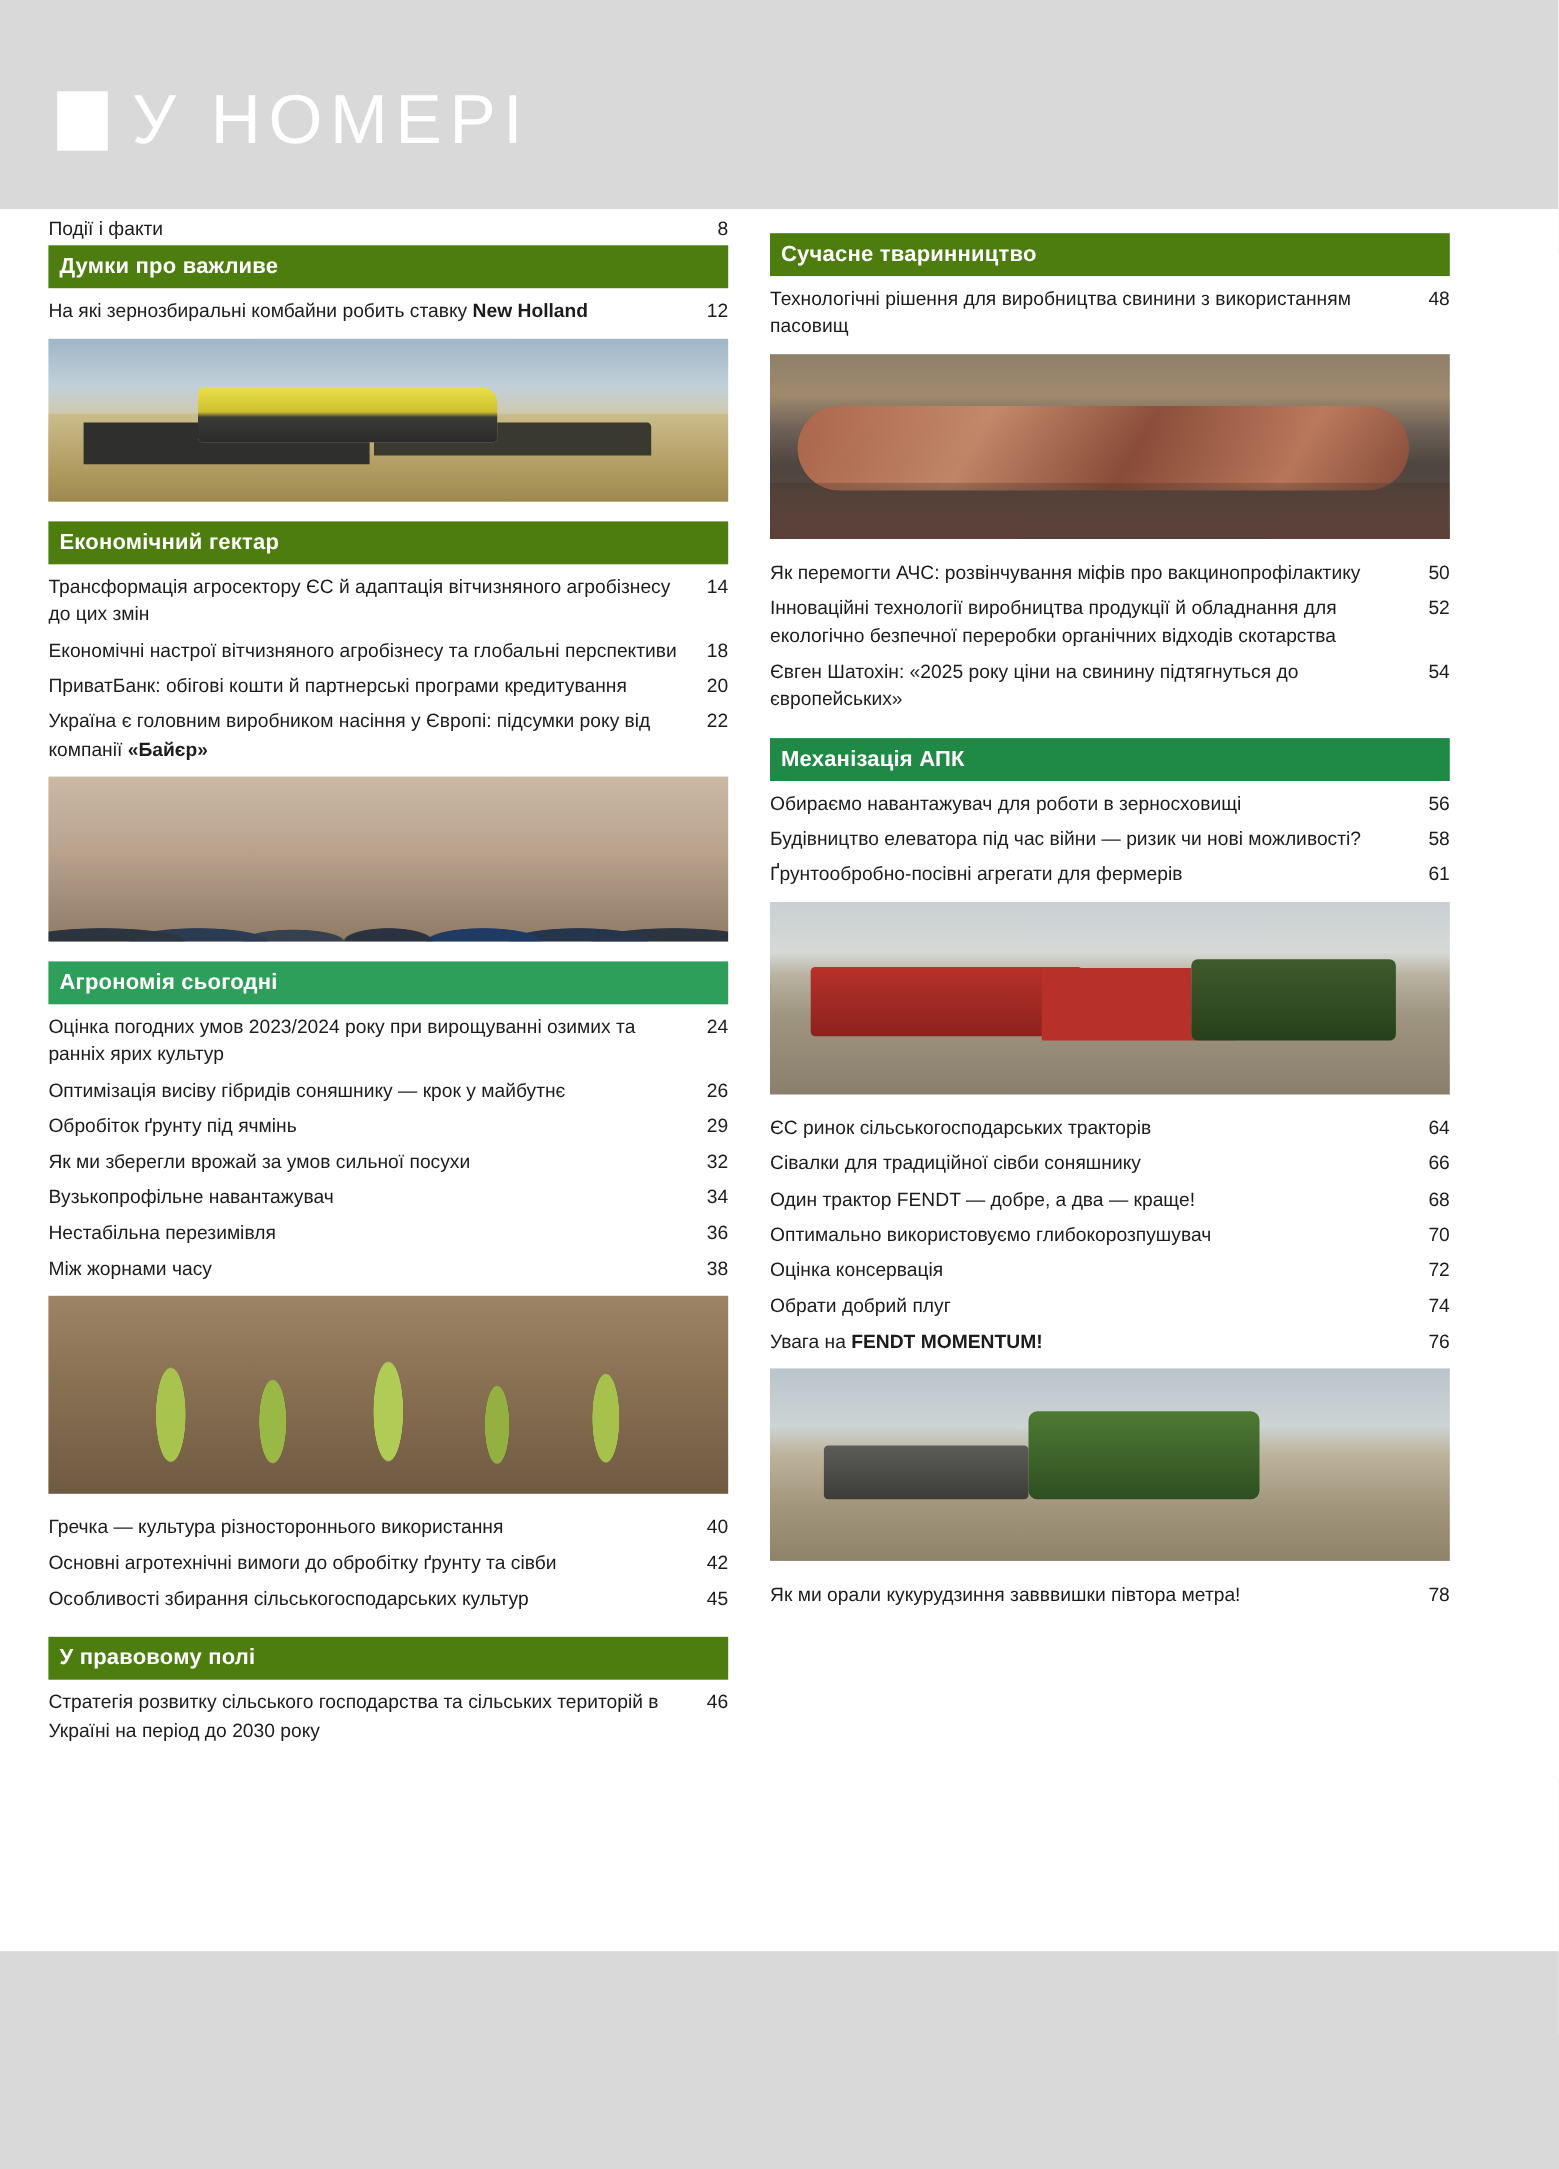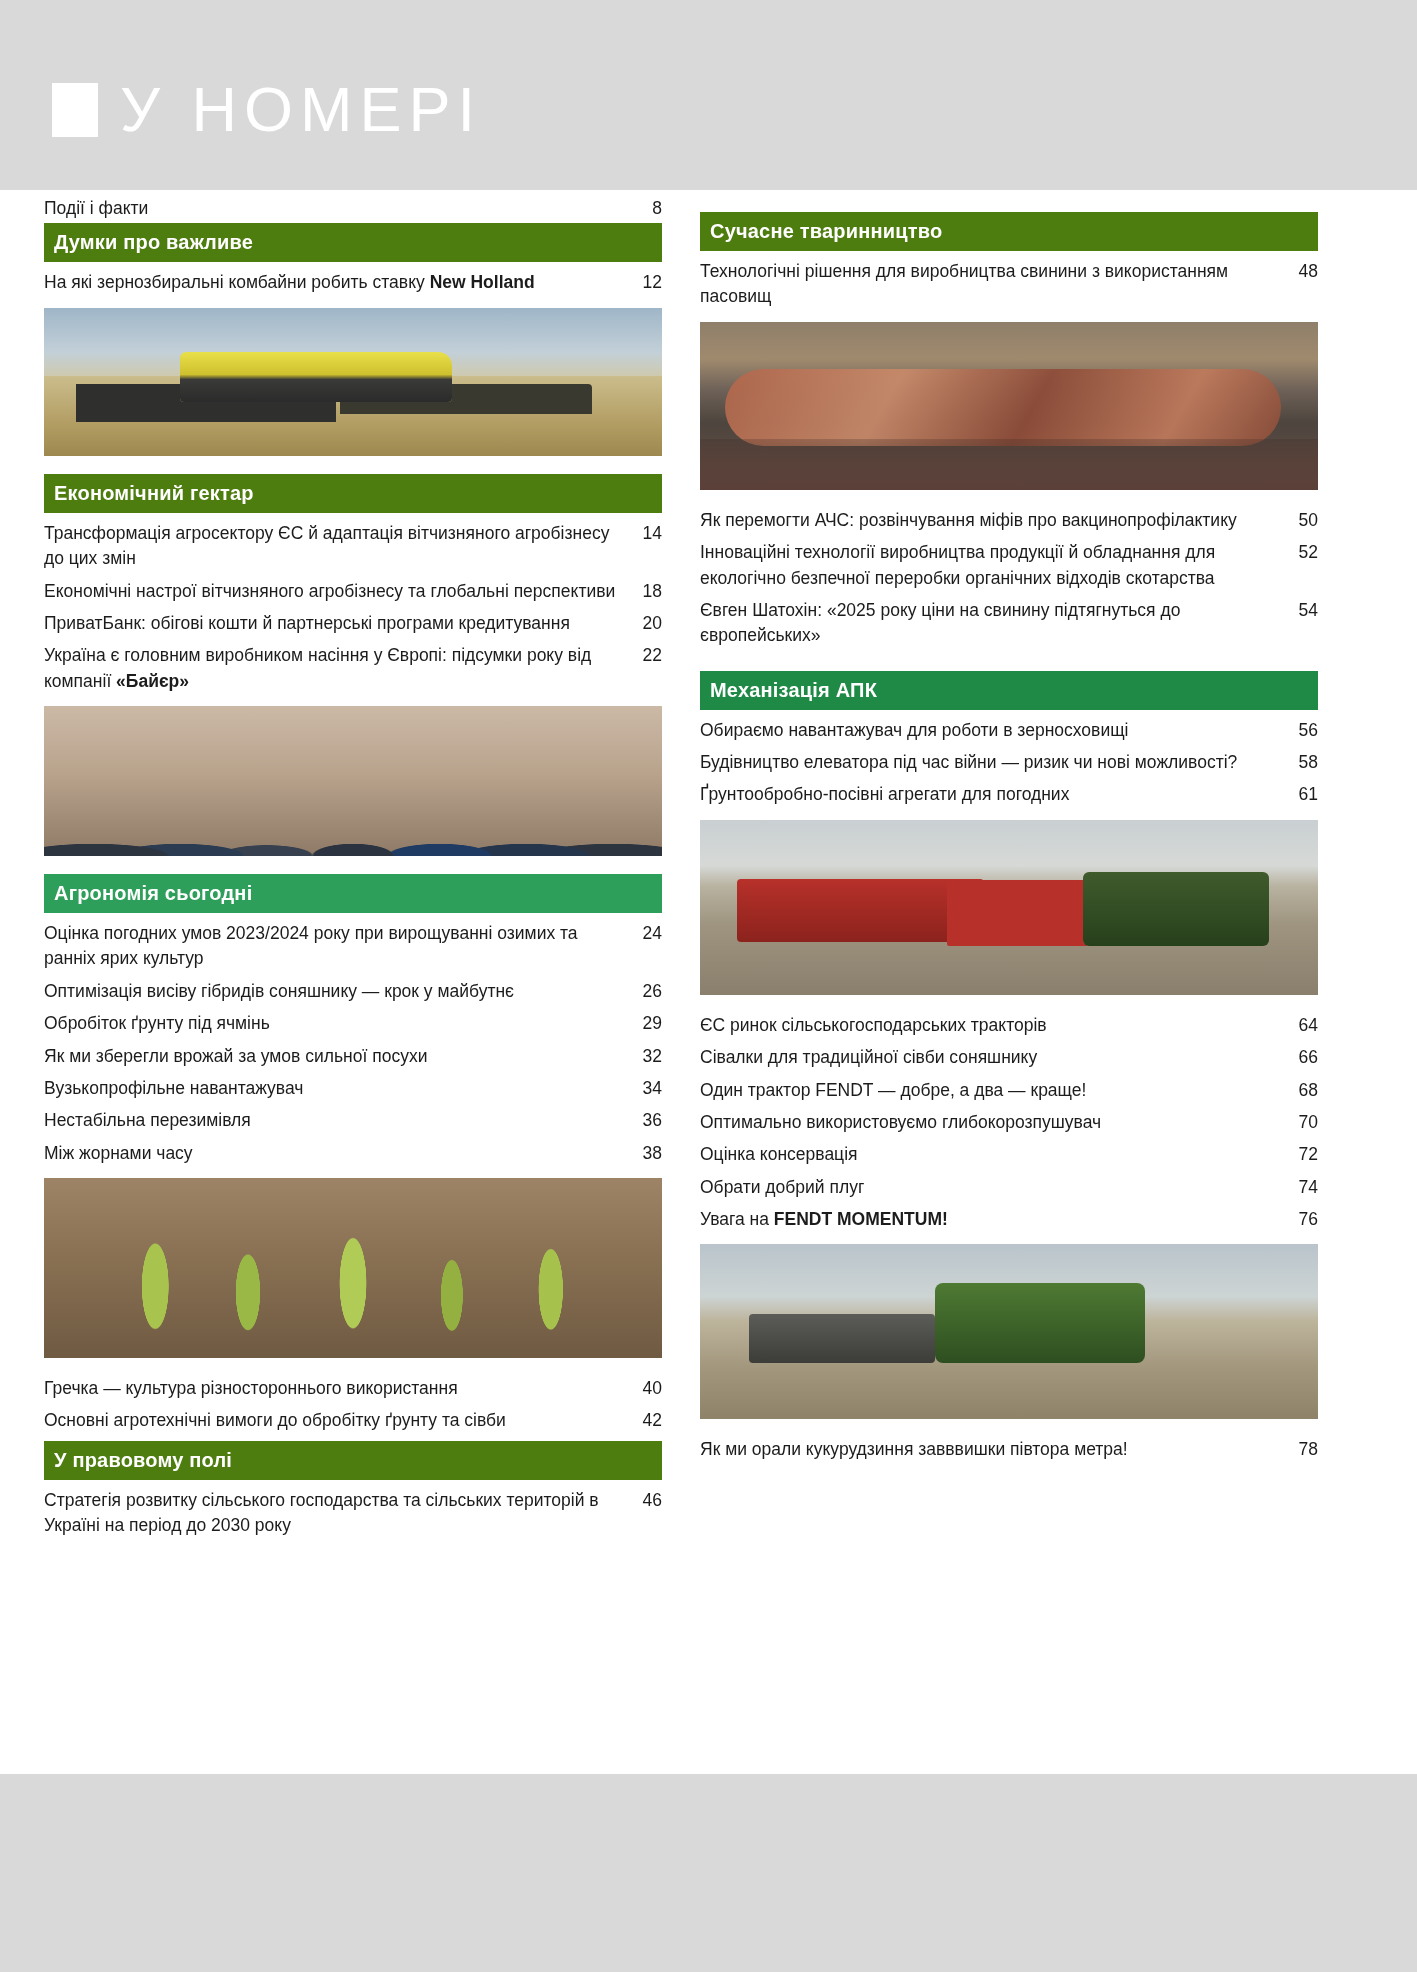--- a/index.html
+++ b/index.html
@@ -298,20 +298,24 @@
       </div>
       <div class="photo photo-corn"></div>
       <div class="entry">
         <span class="txt">Гречка — культура різностороннього використання</span>
         <span class="pg">40</span>
       </div>
       <div class="entry">
         <span class="txt">Основні агротехнічні вимоги до обробітку ґрунту та сівби</span>
         <span class="pg">42</span>
       </div>
+      <div class="entry" style="margin-bottom:22px;">
+        <span class="txt">Особливості збирання сільськогосподарських культур</span>
+        <span class="pg">45</span>
+      </div>
 
       <div class="sec-head sec-blue">У правовому полі</div>
       <div class="entry">
         <span class="txt">Стратегія розвитку сільського господарства та сільських територій в Україні на період до 2030 року</span>
         <span class="pg">46</span>
       </div>
     </div>
 
     <div class="col col-right">
 
@@ -337,21 +341,21 @@
       <div class="sec-head sec-darkgreen">Механізація АПК</div>
       <div class="entry">
         <span class="txt">Обираємо навантажувач для роботи в зерносховищі</span>
         <span class="pg">56</span>
       </div>
       <div class="entry">
         <span class="txt">Будівництво елеватора під час війни — ризик чи нові можливості?</span>
         <span class="pg">58</span>
       </div>
       <div class="entry">
-        <span class="txt">Ґрунтообробно-посівні агрегати для погодних</span>
+        <span class="txt">Ґрунтообробно-посівні агрегати для фермерів</span>
         <span class="pg">61</span>
       </div>
       <div class="photo photo-tractor1"></div>
       <div class="entry">
         <span class="txt">ЄС ринок сільськогосподарських тракторів</span>
         <span class="pg">64</span>
       </div>
       <div class="entry">
         <span class="txt">Сівалки для традиційної сівби соняшнику</span>
         <span class="pg">66</span>

